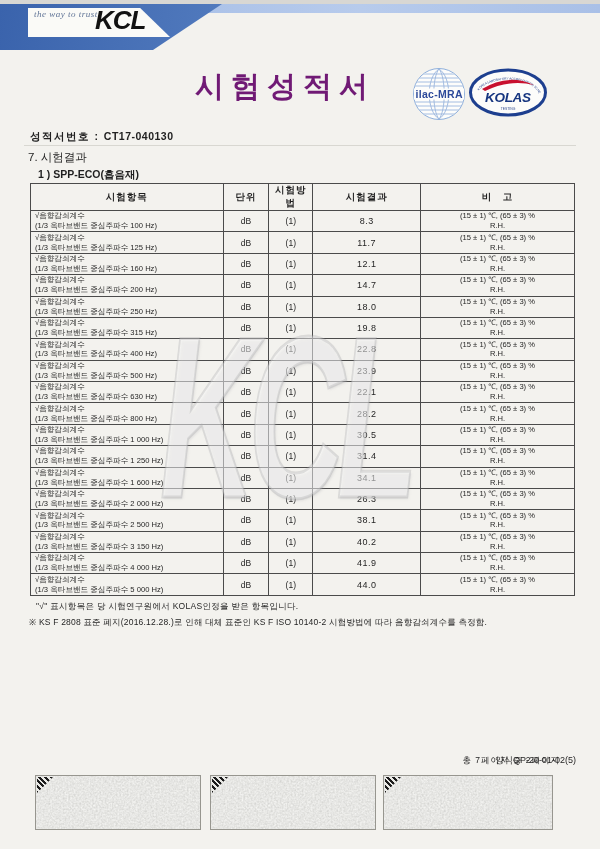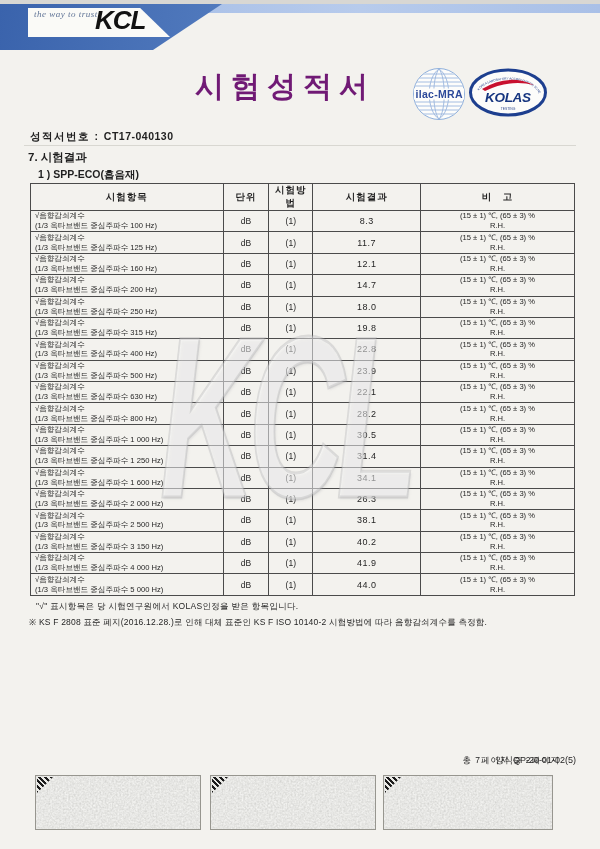--- a/index.html
+++ b/index.html
@@ -27,21 +27,21 @@
     font-size:29px; font-weight:700; letter-spacing:7px; color:#701a75; }
   .ilac { position:absolute; left:412px; top:63px; width:54px; height:54px; }
   .kolas { position:absolute; left:468px; top:64px; width:80px; height:49px; }
 
   
   .report-no { position:absolute; top:126px; left:30px; font-size:10.5px; font-weight:700;
     letter-spacing:1.5px; color:#222; }
   .report-no .val { letter-spacing:.5px; font-weight:600; }
   .rule { position:absolute; top:141px; left:24px; width:552px; height:1px;
     background:#c9c8c2; opacity:.65; }
-  .section { position:absolute; top:146px; left:28px; font-size:11.5px; font-weight:700; }
+  .section { position:absolute; top:146px; left:28px; font-size:11.5px; font-weight:400; }
   .subsection { position:absolute; top:164px; left:38px; font-size:10.5px; font-weight:600; }
 
   
   .tbl-wrap { position:absolute; top:179px; left:30px; width:545px; height:413px; }
   table { width:100%; height:100%; border-collapse:collapse; table-layout:fixed; }
   th, td { border:1px solid #4b4b4b; padding:0 2px; vertical-align:middle; }
   thead th { font-size:9.5px; font-weight:700; height:21px; letter-spacing:1px; }
   td { text-align:center; }
   .c-item { text-align:left; padding-left:4px; }
   .c-item .l1, .c-item .l2 { font-size:7.6px; line-height:1.3; white-space:nowrap; }

